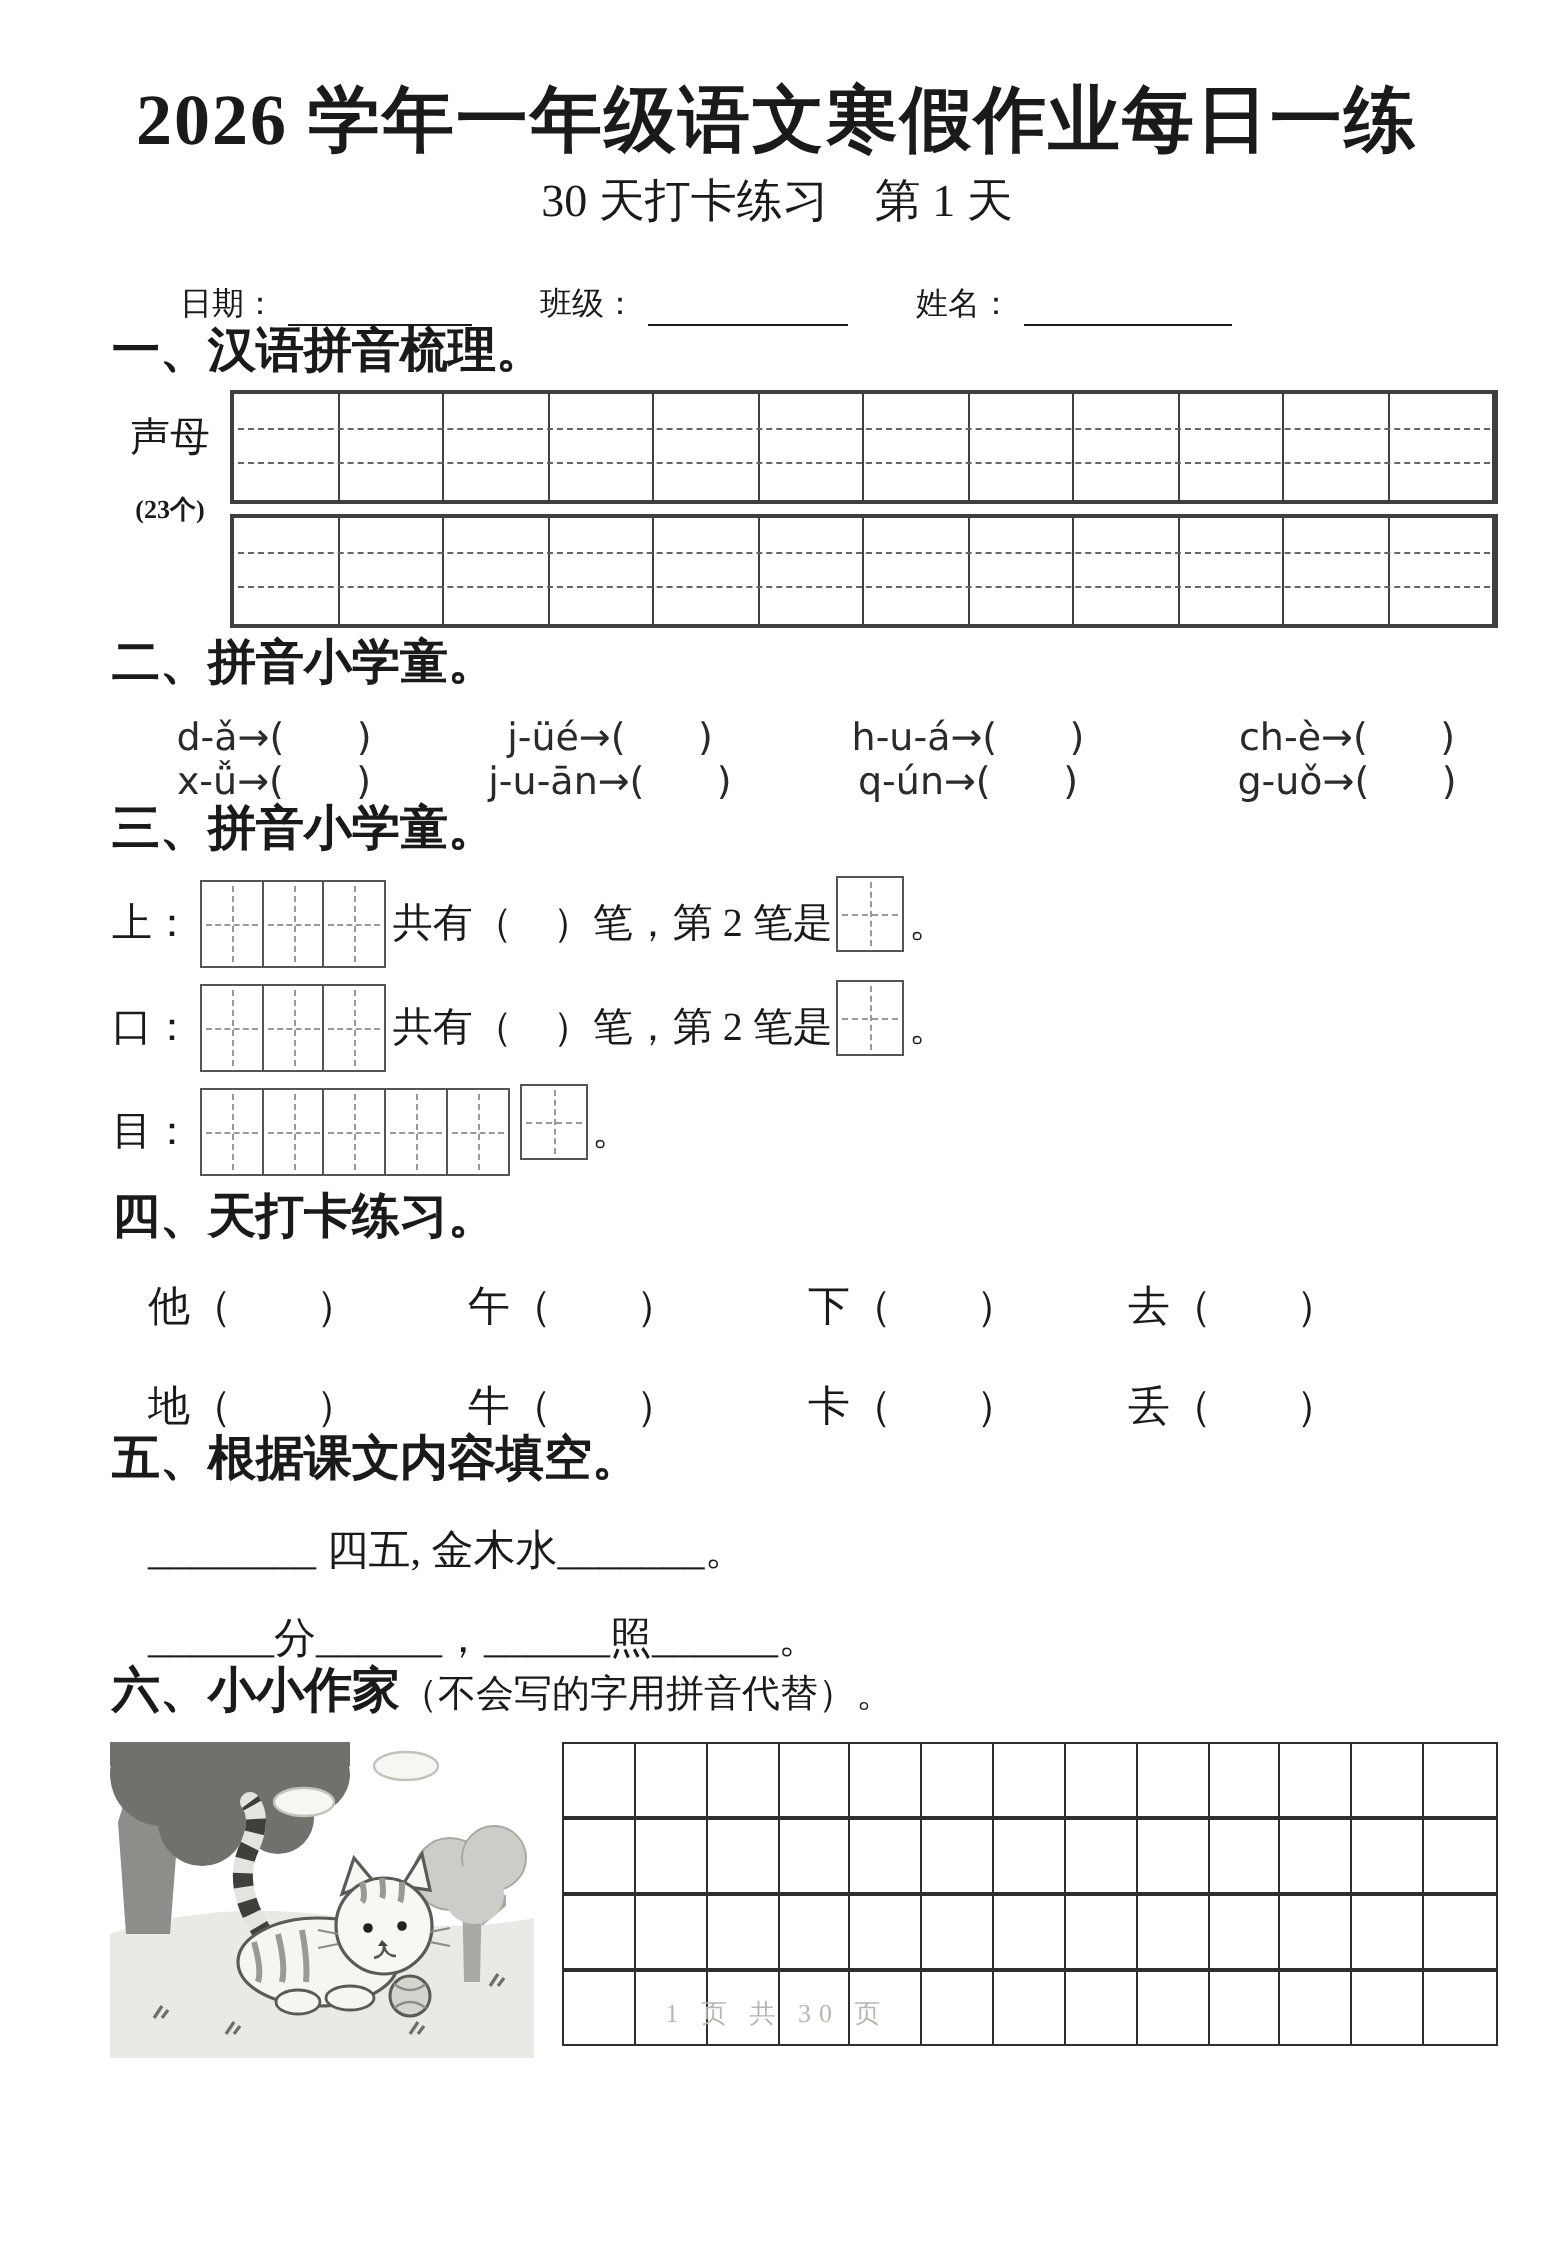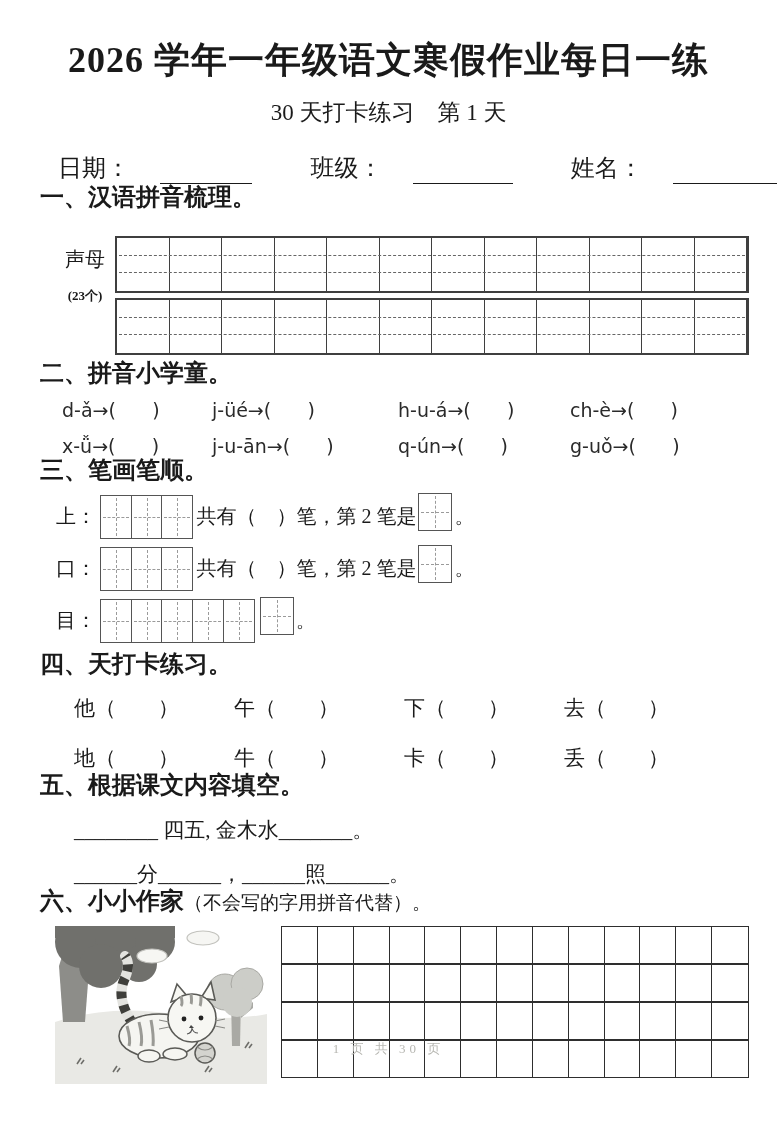--- a/index.html
+++ b/index.html
@@ -1,41 +1,41 @@
 <!DOCTYPE html>
 <html><head>
 <meta charset="utf-8">
 <style>
   html,body{margin:0;padding:0;background:#ffffff;}
   body{width:777px;height:1121px;position:relative;overflow:hidden;
        font-family:"Liberation Serif",serif;color:#1a1a1a;}
   .title{margin:36px 10px 0 10px;text-align:center;font-size:36px;font-weight:bold;letter-spacing:1px;}
-  .subtitle{text-align:center;font-size:23px;margin-top:12px;}
-  .fields{margin:24px 0 0 58px;font-size:24px;display:flex;align-items:flex-end;justify-content:space-between;}
+  .subtitle{text-align:center;font-size:23px;}
+  .fields{margin:24px 0 0 90px;font-size:16px;display:flex;align-items:flex-end;}
   .fields .lbl{white-space:pre;}
   .blank{display:inline-block;border-bottom:1.6px solid #1a1a1a;height:22px;margin-left:6px;}
   .b1{width:92px;margin-right:34px;} .b2{width:100px;margin-right:34px;} .b3{width:104px;}
-  h2.sec{font-size:24px;font-weight:bold;margin:0 0 0 40px;line-height:1.15;}
+  h2.sec{font-size:24px;font-weight:bold;margin:0 0 0 56px;line-height:1.15;}
   .s1h{margin-top:18px;} .s2h{margin-top:12px;} .s3h{margin-top:12px;}
   .s4h{margin-top:14px;} .s5h{margin-top:18px;} .s6h{margin-top:16px;}
   .secnote{font-size:19px;font-weight:normal;}
   
-  .s1wrap{display:flex;margin:24px 28px 0 55px;}
+  .s1wrap{display:flex;margin:4px 28px 0 55px;}
   .s1side{width:60px;text-align:center;padding-top:10px;}
   .s1side .lab{font-size:20px;display:block;}
   .s1side .note{font-size:13px;display:block;margin-top:14px;font-weight:bold;}
   .s1grids{flex:1;}
   .pyband{position:relative;display:grid;grid-template-columns:repeat(12,1fr);height:53px;
           border:2px solid #3f3f3f;margin-bottom:5px;background:#fff;}
   .pyband .pcell{border-right:1.3px solid #3f3f3f;}
   .pyband .pcell:last-child{border-right:none;}
   .pyband .dash{position:absolute;left:2px;right:2px;border-top:1.6px dashed #666;}
   
   .s2grid{display:grid;grid-template-columns:150px 186px 172px auto;margin:12px 0 0 62px;
-          row-gap:14px;font-family:"DejaVu Sans",sans-serif;font-size:19px;color:#2a2a2a;}
+          font-family:"DejaVu Sans",sans-serif;font-size:19px;color:#2a2a2a;text-align:center;}
   .pyitem{white-space:pre;}
   
   .s3rows{margin:10px 0 0 56px;}
   .s3row{display:flex;align-items:center;margin-bottom:8px;font-size:20px;}
   .s3lab{width:44px;white-space:pre;}
   .tzstrip{display:flex;margin-right:3px;}
   .tz{width:30px;height:42px;border:1.3px solid #555;margin-left:-1.3px;position:relative;background:#fff;}
   .tzstrip .tz:first-child{margin-left:0;}
   .tz::before{content:"";position:absolute;left:50%;top:2px;bottom:2px;border-left:1px dashed #9a9a9a;}
   .tz::after{content:"";position:absolute;top:50%;left:2px;right:2px;border-top:1px dashed #9a9a9a;}
@@ -47,21 +47,21 @@
   .s4item{white-space:pre;}
   
   .s5line{margin:16px 0 0 74px;font-size:21px;white-space:pre;}
   
   .s6wrap{display:flex;margin:10px 0 0 55px;align-items:flex-start;}
   .illus{width:212px;height:158px;margin-right:14px;flex:none;}
   .wgrid{display:grid;width:466px;border:1px solid #2e2e2e;}
   .wcell{height:36px;border-right:1px solid #2e2e2e;border-bottom:2px solid #2e2e2e;background:#fff;}
   .wcell.lastcol{border-right:none;}
   .wcell.lastrow{border-bottom:none;}
-  .footer{position:absolute;left:0;right:0;top:1040px;text-align:center;font-size:13px;
+  .footer{position:absolute;left:0;right:0;top:998px;text-align:center;font-size:13px;
           color:#b7b7b2;letter-spacing:4px;}
 </style>
 </head>
 <body>
 
 <div class="title">2026 学年一年级语文寒假作业每日一练</div>
 <div class="subtitle">30 天打卡练习　第 1 天</div>
 
 <div class="fields">
   <span class="lbl">日期：</span>
@@ -119,21 +119,21 @@
     <div class="pyitem">d-ǎ→(      )</div>
     <div class="pyitem">j-üé→(      )</div>
     <div class="pyitem">h-u-á→(      )</div>
     <div class="pyitem">ch-è→(      )</div>
     <div class="pyitem">x-ǚ→(      )</div>
     <div class="pyitem">j-u-ān→(      )</div>
     <div class="pyitem">q-ún→(      )</div>
     <div class="pyitem">g-uǒ→(      )</div>
   </div>
 
-<h2 class="sec s3h">三、笔画笔顺。</h2>
+<h2 class="sec s3h">三、拼音小学童。</h2>
 <div class="s3rows" id="s3-rows">
     <div class="s3row">
       <span class="s3lab">上：</span>
       <span class="tzstrip">
         <span class="tz"></span>
         <span class="tz"></span>
         <span class="tz"></span>
       </span>
       <span class="s3q">共有（　）笔，第 2 笔是</span>
       <span class="tz tzbox"></span>

